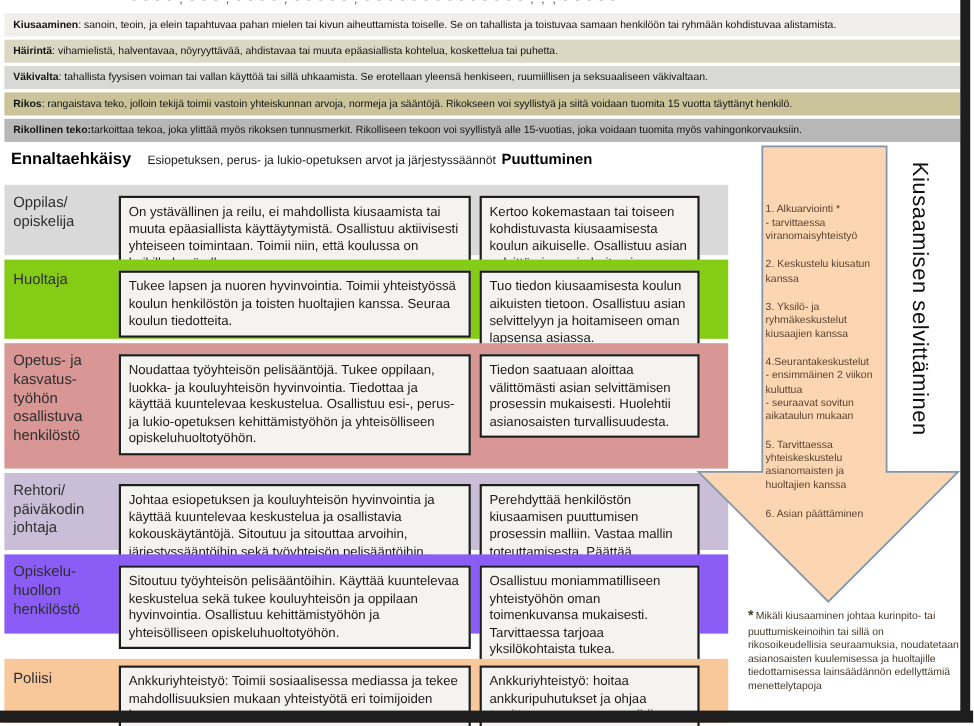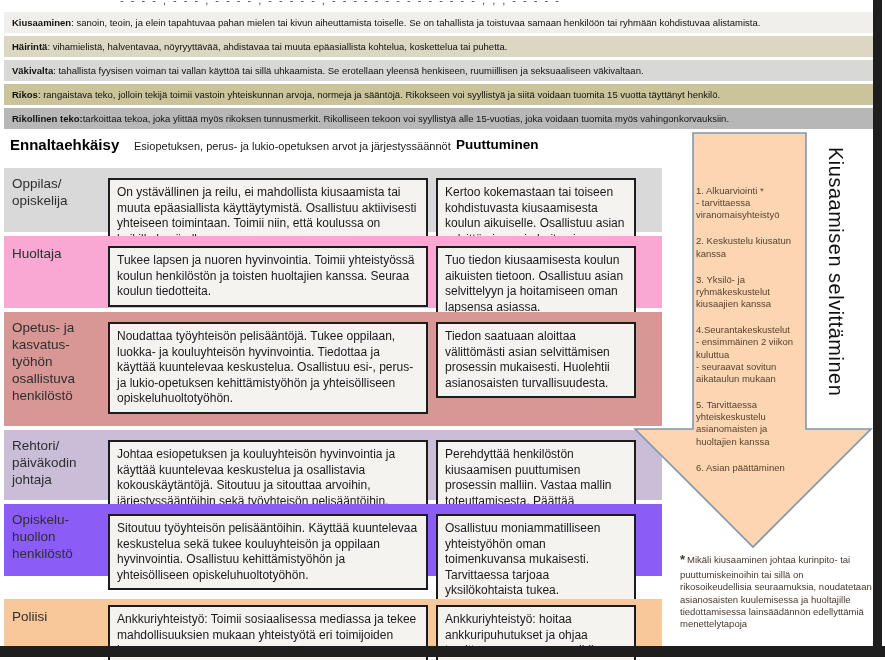--- a/index.html
+++ b/index.html
@@ -90,21 +90,21 @@
 
   <div class="matrix">
 
     <div class="mrow mrow-1" style="background-color: rgb(217, 217, 217);">
       <div class="rlabel">Oppilas/
 opiskelija</div>
       <div class="cellbox prev">On ystävällinen ja reilu, ei mahdollista kiusaamista tai muuta epäasiallista käyttäytymistä. Osallistuu aktiivisesti yhteiseen toimintaan. Toimii niin, että koulussa on kaikilla hyvä olla.</div>
       <div class="cellbox intv">Kertoo kokemastaan tai toiseen kohdistuvasta kiusaamisesta koulun aikuiselle. Osallistuu asian selvittämiseen ja hoitamiseen.</div>
     </div>
 
-    <div class="mrow mrow-2" style="background-color: #f9a8d4;">
+    <div class="mrow mrow-2" style="background-color: #84cc16;">
       <div class="rlabel">Huoltaja</div>
       <div class="cellbox prev">Tukee lapsen ja nuoren hyvinvointia. Toimii yhteistyössä koulun henkilöstön ja toisten huoltajien kanssa. Seuraa koulun tiedotteita.</div>
       <div class="cellbox intv">Tuo tiedon kiusaamisesta koulun aikuisten tietoon.  Osallistuu asian selvittelyyn ja hoitamiseen oman lapsensa asiassa.</div>
     </div>
 
     <div class="mrow mrow-3" style="background-color: rgb(216, 150, 148);">
       <div class="rlabel">Opetus- ja
 kasvatus-
 työhön
 osallistuva

